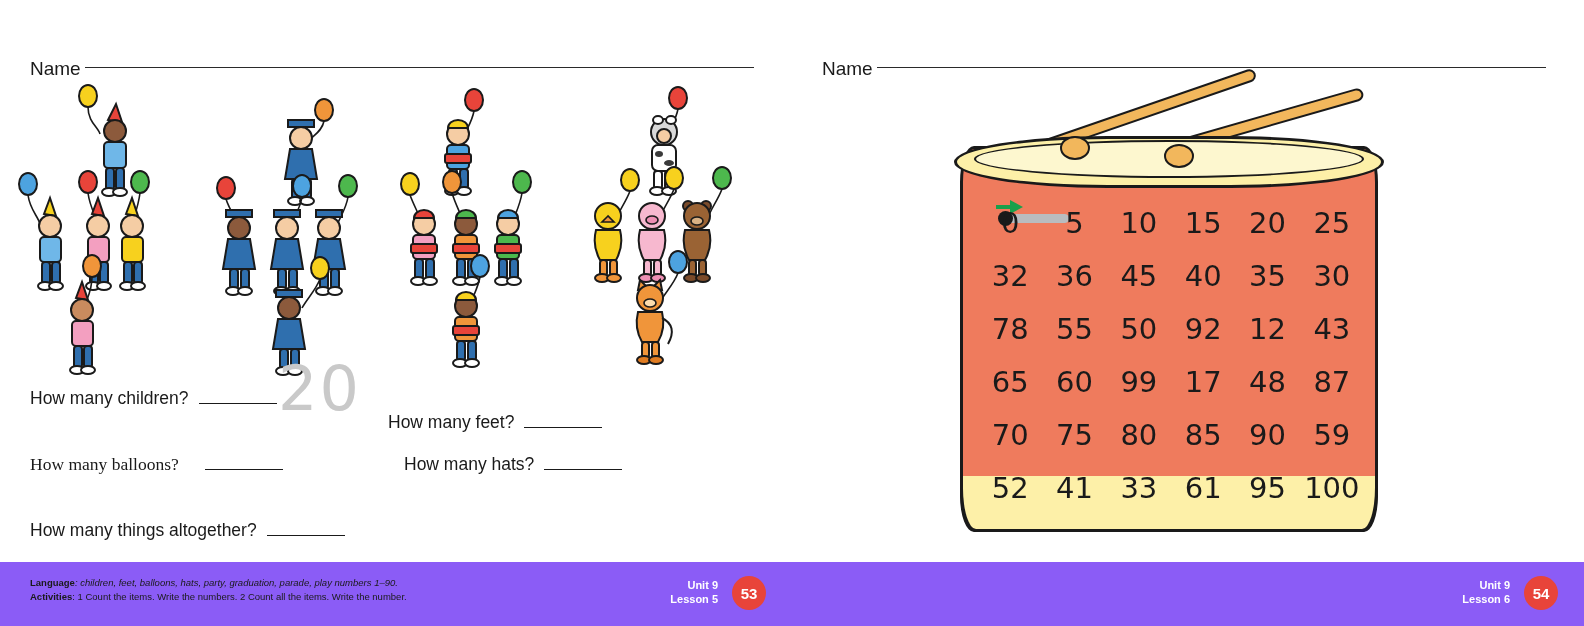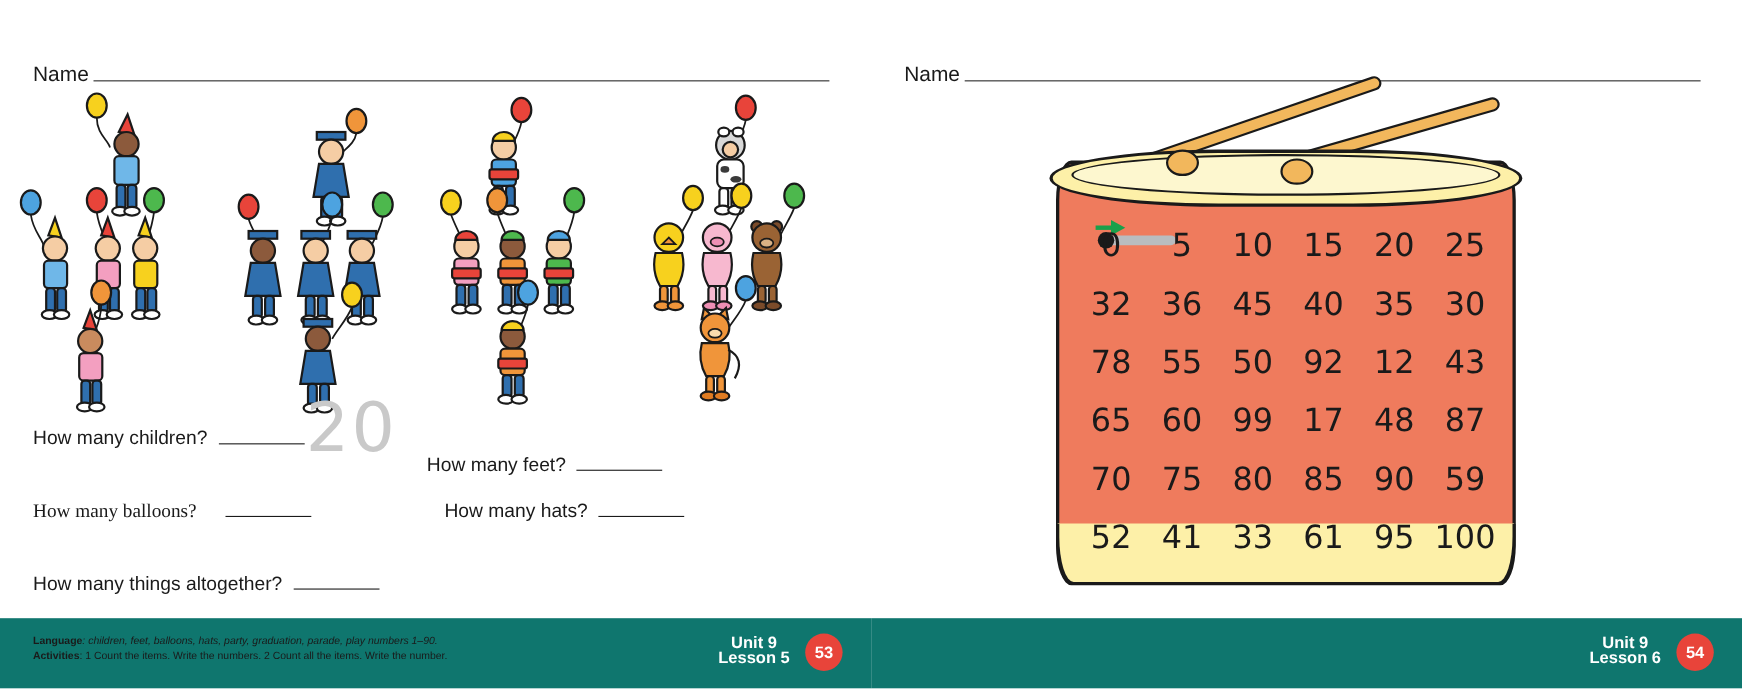--- a/index.html
+++ b/index.html
@@ -25,64 +25,63 @@
   .half.left  { left: 0; }
   .half.right { left: 792px; }
 
   
   .name-row {
     position: absolute;
     top: 58px;
     left: 30px;
     right: 38px;
     display: flex;
-    align-items: center;
   }
   .name-label {
     font-size: 19px;
     color: #1a1a1a;
     white-space: nowrap;
     padding-right: 4px;
   }
   .name-rule {
     flex: 1 1 auto;
     height: 1px;
     background: #2a2a2a;
     margin-top: 9px;
   }
 
   
   .footer {
     position: absolute;
     left: 0; right: 0; bottom: 0;
     height: 64px;
-    background: #0f766e;
+    background: #8b5cf6;
   }
   .footer-inner {
     position: relative;
     width: 100%; height: 100%;
   }
   .footer-text {
     position: absolute;
     left: 30px;
     top: 14px;
     font-size: 9.5px;
     line-height: 14px;
     color: #1a1a1a;
   }
   .footer-text i { font-style: italic; }
   .footer-text b { font-weight: bold; }
   .unit-block {
     position: absolute;
     right: 74px;
     top: 16px;
-    text-align: center;
+    text-align: right;
     color: #ffffff;
     font-weight: bold;
-    font-size: 15px;
+    font-size: 11px;
     line-height: 14px;
   }
   .page-badge {
     position: absolute;
     right: 26px;
     top: 14px;
     width: 34px; height: 34px;
     border-radius: 50%;
     background: #e8443a;
     color: #ffffff;

